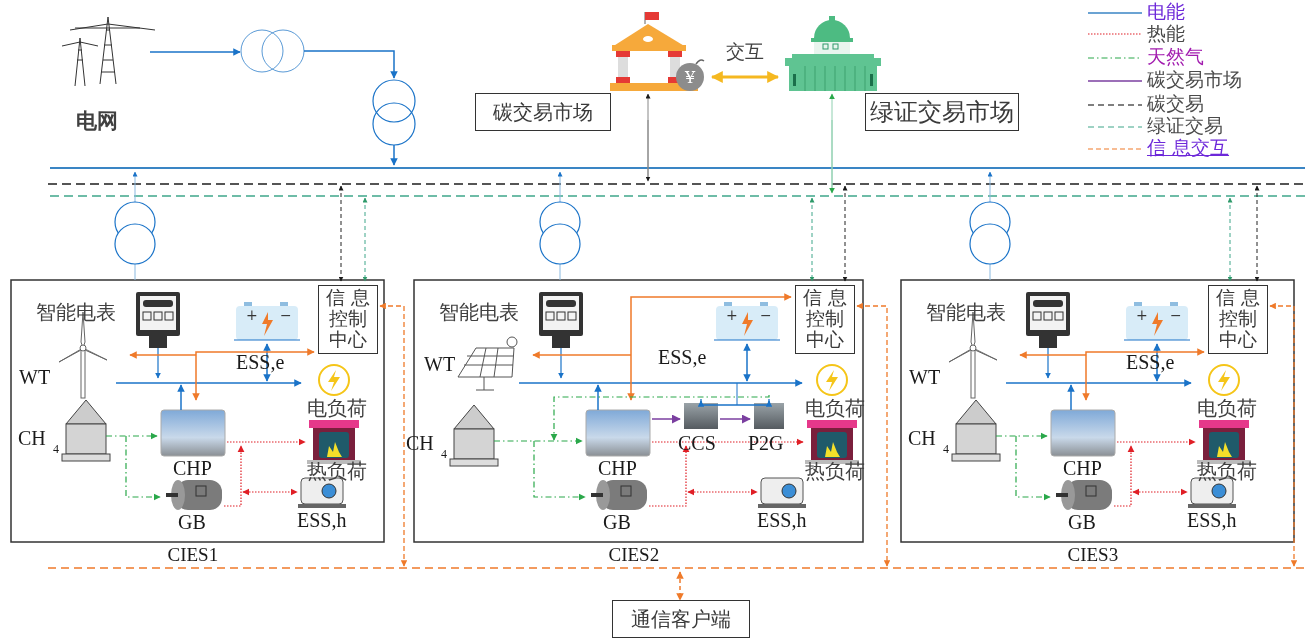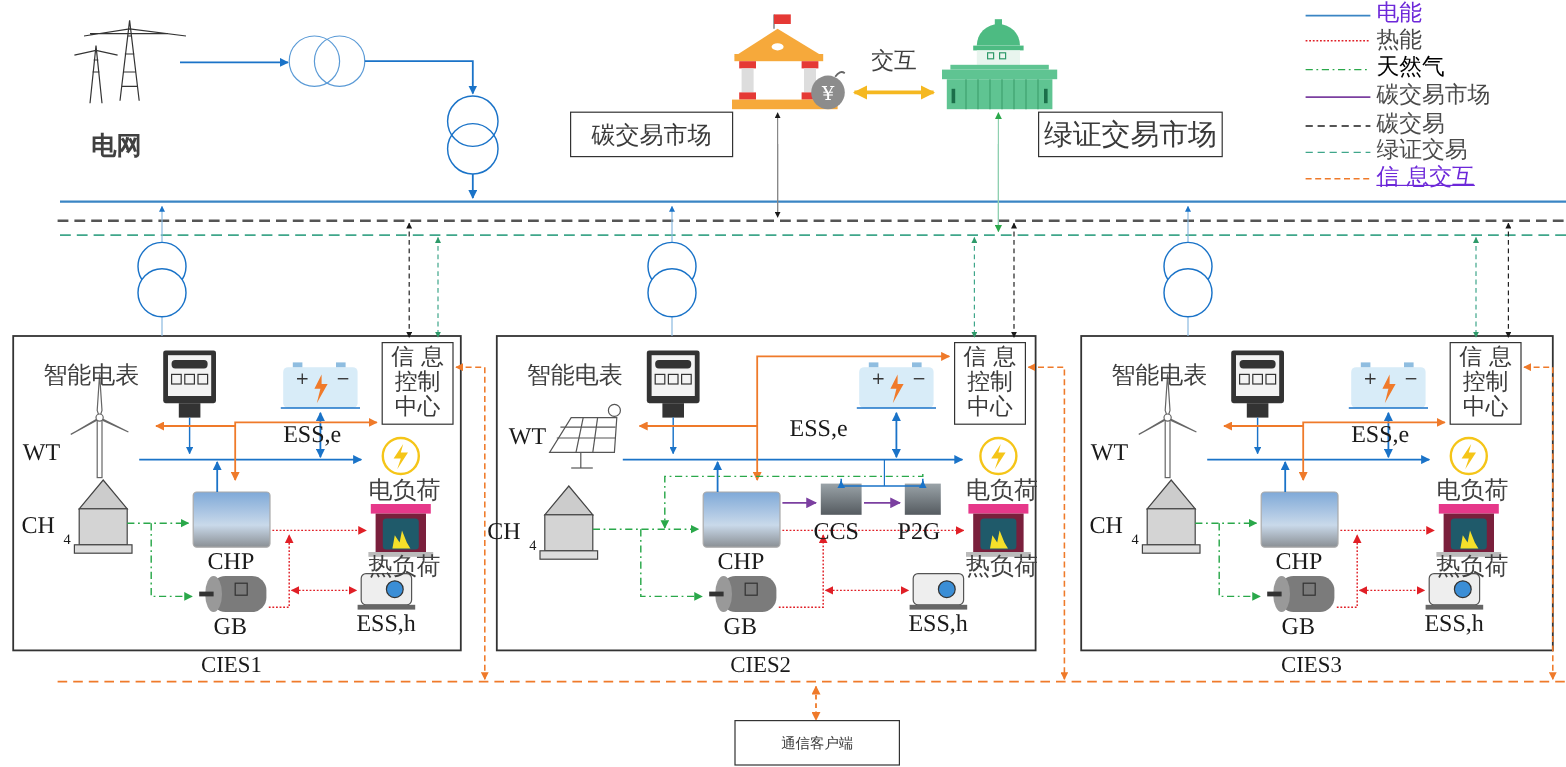--- a/index.html
+++ b/index.html
@@ -368,21 +368,21 @@
 </svg>
 
 <div class="lbl" style="left:76px;top:110px;font-size:21px;font-weight:bold;">电网</div>
 <div class="box" style="left:475px;top:93px;width:134px;height:36px;line-height:36px;font-size:20px;">碳交易市场</div>
 <div class="box" style="left:865px;top:93px;width:152px;height:36px;line-height:36px;font-size:24px;">绿证交易市场</div>
 <div class="lbl" style="left:726px;top:42px;font-size:19px;">交互</div>
 
 <div id="legend">
     <div class="lbl" style="left: 1147px; top: 2px; font-size: 19px; color: #6d28d9;">电能</div>
     <div class="lbl" style="left: 1147px; top: 24px; font-size: 19px; color: rgb(74, 74, 74);">热能</div>
-    <div class="lbl" style="left: 1147px; top: 47px; font-size: 19px; color: #000000;">天然气</div>
+    <div class="lbl" style="left: 1147px; top: 47px; font-size: 19px; color: #a21caf;">天然气</div>
     <div class="lbl" style="left: 1147px; top: 70px; font-size: 19px; color: rgb(74, 74, 74);">碳交易市场</div>
     <div class="lbl" style="left: 1147px; top: 94px; font-size: 19px; color: rgb(74, 74, 74);">碳交易</div>
     <div class="lbl" style="left: 1147px; top: 116px; font-size: 19px; color: rgb(74, 74, 74);">绿证交易</div>
     <div class="lbl" style="left: 1147px; top: 138px; font-size: 19px; color: #6d28d9; text-decoration: underline;">信 息交互</div>
   </div>
 
 <div id="cies-html">
     <div class="box" style="left: 318px; top: 285px; width: 58px; height: 66px; font-size: 19px; line-height: 21px; padding-top: 1px;">
       <div>信 息</div>
       <div>控制</div>
@@ -428,13 +428,13 @@
     <div class="lbl" style="left: 1197px; top: 398px; font-size: 20px;">电负荷</div>
     <div class="lbl" style="left: 1197px; top: 461px; font-size: 20px;">热负荷</div>
     <div class="lbl lat" style="left: 908px; top: 428px; font-size: 20px;">CH</div>
     <div class="lbl lat" style="left: 943px; top: 443px; font-size: 12px;">4</div>
     <div class="lbl lat" style="left: 1063px; top: 458px; font-size: 20px;">CHP</div>
     <div class="lbl lat" style="left: 1068px; top: 512px; font-size: 20px;">GB</div>
     <div class="lbl lat" style="left: 1187px; top: 510px; font-size: 20px;">ESS,h</div>
     <div class="lbl lat" style="left: 1067.5px; top: 545px; font-size: 19px;">CIES3</div>
   </div>
 
-<div class="box" style="left:612px;top:600px;width:136px;height:36px;line-height:36px;font-size:12px;">通信客户端</div>
+<div class="box" style="left:612px;top:600px;width:136px;height:36px;line-height:36px;font-size:20px;">通信客户端</div>
 
 </body></html>

